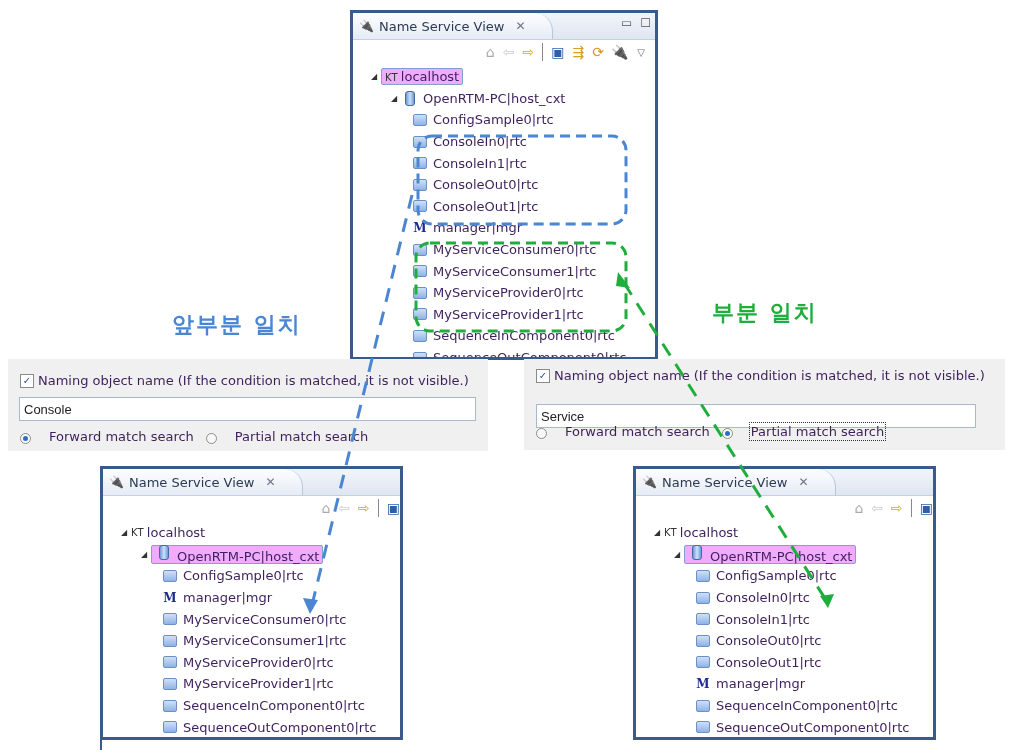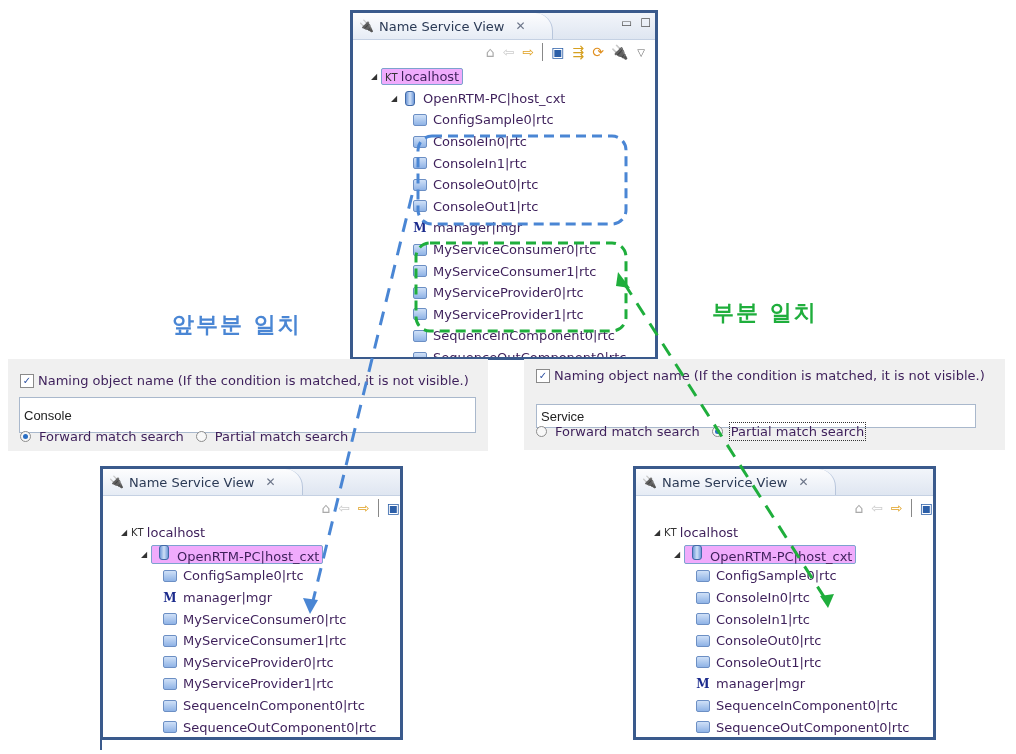--- a/index.html
+++ b/index.html
@@ -23,21 +23,21 @@
   .ico-mgr { font-weight:bold; font-family:"DejaVu Serif", serif; color:#1b2a8c; font-size:12px; }
   .ico-ctx { width:8px; height:13px; background:linear-gradient(90deg,#6e98d8,#cfe0f7,#6e98d8); border:1px solid #416aa8; border-radius:3px; }
   .ico-host { font-size:10px; color:#333; }
   .sel { border:1px solid #7da2ce; background:#f0abfc; border-radius:2px; padding:0 3px; }
   .label { color:#3d1f5a; }
   .panel { position:absolute; background:#f0f0f0; }
   .panel .chkrow { display:flex; align-items:center; gap:4px; font-size:13px; color:#3d1f5a; }
   .chk { width:12px; height:12px; border:1px solid #8a8a8a; background:#fff; font-size:10px; line-height:12px; text-align:center; color:#2c4fa0; }
   .field { position:absolute; background:#fff; border:1px solid #a9b8cc; box-sizing:border-box; font-size:13px; color:#222; padding:2px 4px; }
   .radios { display:flex; align-items:center; gap:12px; font-size:13px; color:#3d1f5a; }
-  .radio { display:inline-flex; align-items:center; gap:8px; }
+  .radio { display:inline-flex; align-items:flex-end; gap:18px; }
   .rdot { width:11px; height:11px; border-radius:50%; border:1px solid #8d8d8d; background:#f8f8f8; position:relative; box-sizing:border-box; }
   .rdot.on::after { content:""; position:absolute; left:2px; top:2px; width:5px; height:5px; border-radius:50%; background:#2b6fc4; }
   .focus { outline:1px dotted #333; outline-offset:1px; }
   .caption { position:absolute; font-size:22px; font-weight:bold; letter-spacing:2px; }
   svg.overlay { position:absolute; left:0; top:0; pointer-events:none; }
 </style>
 </head>
 <body>
 
 <div class="win" style="left:350px; top:10px; width:308px; height:350px;">
@@ -153,21 +153,21 @@
 </div>
 
 <div class="caption" style="left:172px; top:310px; color:#4a86d4;">앞부분 일치</div>
 <div class="caption" style="left:712px; top:298px; color:#1fae3c;">부분 일치</div>
 
 <div class="panel" style="left:8px; top:359px; width:480px; height:92px;">
   <div class="chkrow" style="position:absolute; left:12px; top:14px;">
     <span class="chk">✓</span>
     <span>Naming object name (If the condition is matched, it is not visible.)</span>
   </div>
-  <input class="field" style="left: 11px; top: 38px; width: 457px; height: 36px;" value="Console">
+  <input class="field" style="left: 11px; top: 38px; width: 457px; height: 24px;" value="Console">
   <div class="radios" style="position:absolute; left:12px; top:70px;">
     <span class="radio">
         <span class="rdot on"></span>
         <span>Forward match search</span>
       </span>
     <span class="radio">
         <span class="rdot"></span>
         <span>Partial match search</span>
       </span>
   </div>

